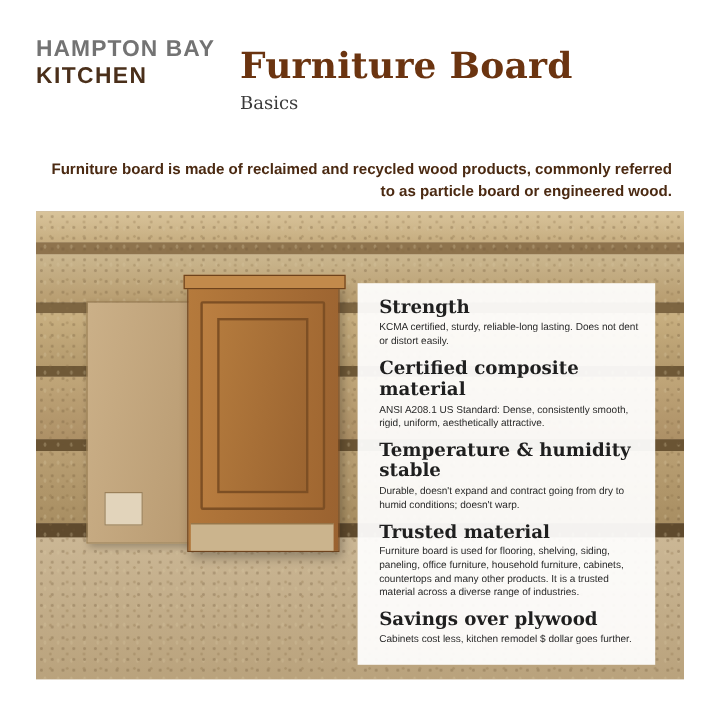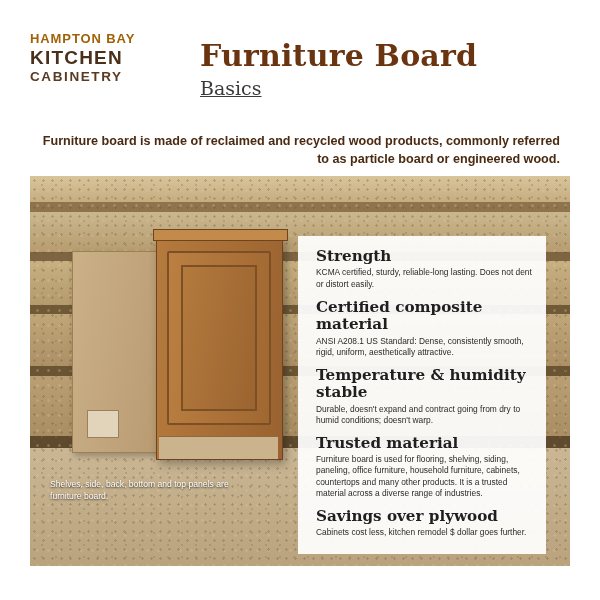--- a/index.html
+++ b/index.html
@@ -23,24 +23,24 @@
   
   .brand {
     position: absolute;
     left: 30px;
     top: 32px;
     width: 180px;
     color: #4a2f1a;
     line-height: 1.05;
   }
   .brand-line1 {
-    font-size: 13px;
+    font-size: 19px;
     font-weight: bold;
     letter-spacing: 0.9px;
-    color: #a16207;
+    color: #737373;
   }
   .brand-line2 {
     font-size: 19px;
     font-weight: bold;
     letter-spacing: 1.2px;
     color: #4a2f1a;
     margin-top: 2px;
   }
   .brand-line3 {
     font-size: 13.5px;
@@ -59,24 +59,23 @@
   }
   .main-title {
     font-family: "DejaVu Serif", serif;
     font-size: 30px;
     font-weight: bold;
     color: #6b3410;
     letter-spacing: 0.2px;
   }
   .sub-title {
     font-family: "DejaVu Serif", serif;
-    font-size: 19px;
+    font-size: 15px;
     color: #3a3a3a;
     margin-top: 4px;
-    text-decoration: underline;
   }
 
   .intro {
     position: absolute;
     left: 40px;
     top: 132px;
     width: 520px;
     text-align: right;
     font-size: 12.6px;
     font-weight: bold;
@@ -225,21 +224,20 @@
   }
 </style>
 </head>
 <body>
 
 <div class="page">
 
   <div class="brand">
     <div class="brand-line1">HAMPTON BAY</div>
     <div class="brand-line2">KITCHEN</div>
-    <div class="brand-line3">CABINETRY</div>
   </div>
 
   <div class="title-block">
     <div class="main-title">Furniture Board</div>
     <div class="sub-title">Basics</div>
   </div>
 
   <div class="intro">Furniture board is made of reclaimed and recycled wood products, commonly referred to as particle board or engineered wood.</div>
 
   <div class="photo">
@@ -261,21 +259,20 @@
     </div>
 
     <div class="cabinet">
       <div class="cabinet-top"></div>
       <div class="cab-door">
         <div class="cab-door-inner"></div>
       </div>
       <div class="cab-base"></div>
     </div>
 
-    <div class="caption">Shelves, side, back, bottom and top panels are furniture board.</div>
 
     <div class="panel">
       <div class="item">
         <div class="item-head">Strength</div>
         <div class="item-body">KCMA certified, sturdy, reliable-long lasting. Does not dent or distort easily.</div>
       </div>
       <div class="item">
         <div class="item-head">Certified composite material</div>
         <div class="item-body">ANSI A208.1 US Standard: Dense, consistently smooth, rigid, uniform, aesthetically attractive.</div>
       </div>

